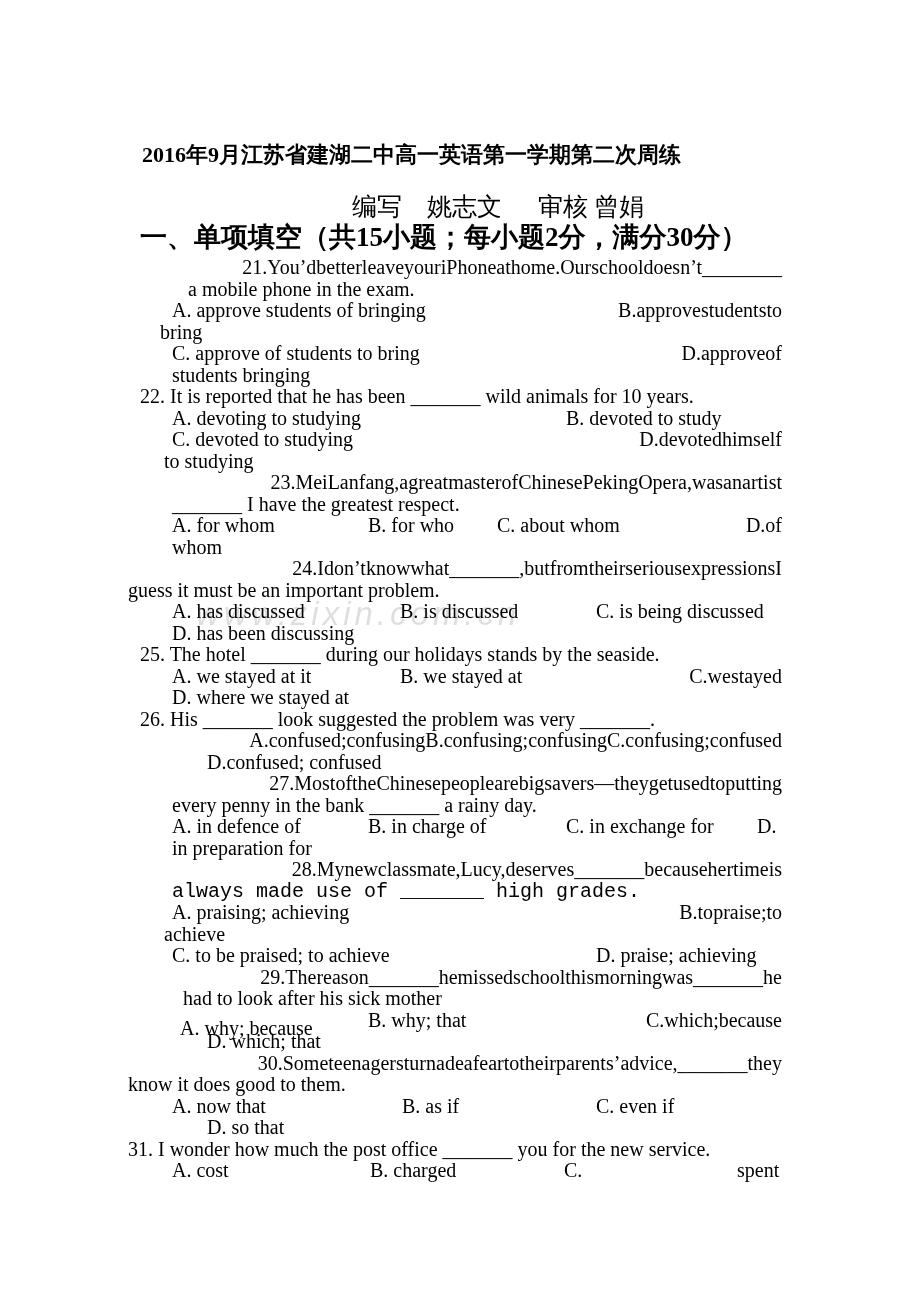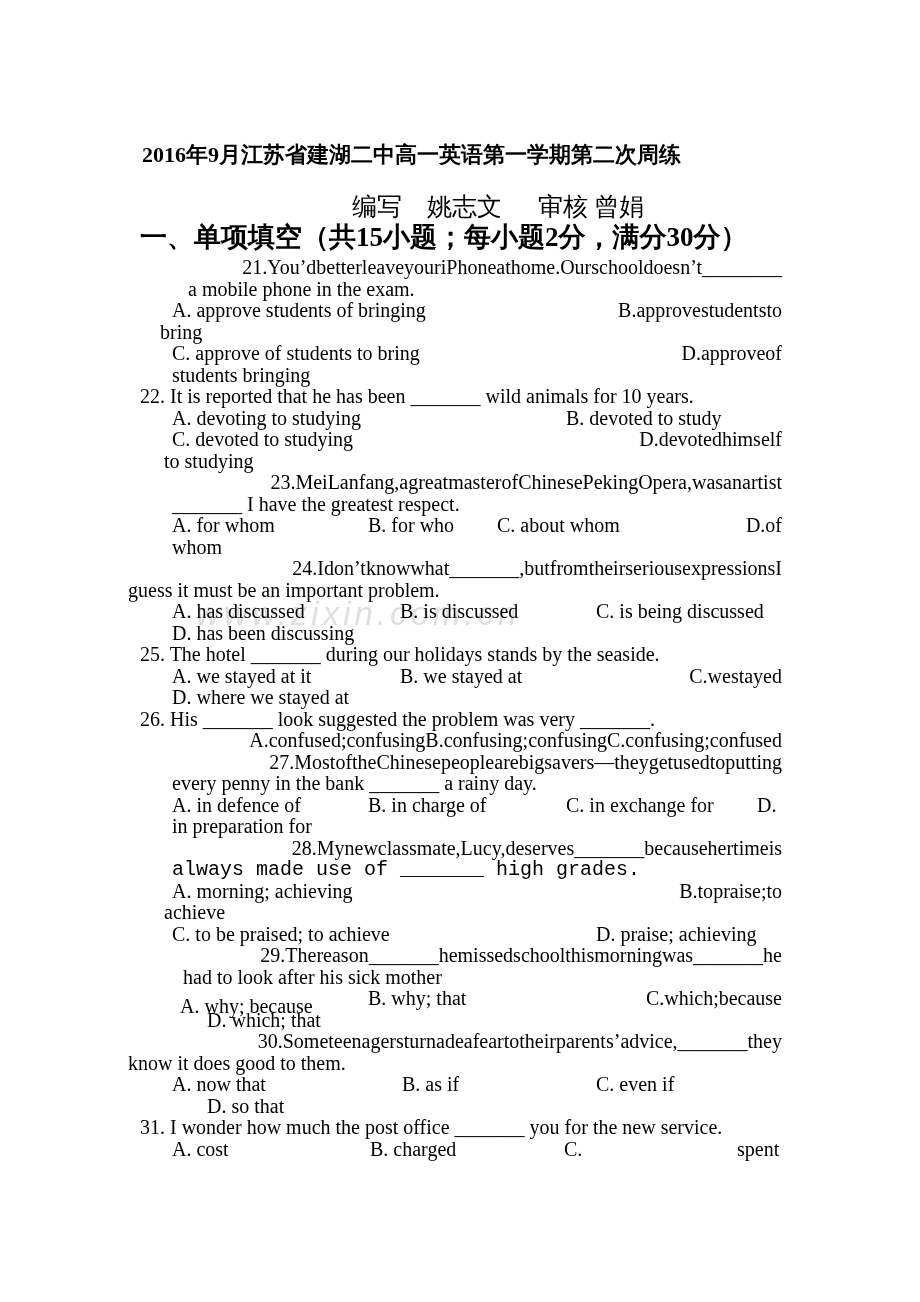--- a/index.html
+++ b/index.html
@@ -224,20 +224,23 @@
               <span>A.</span>
               <span>confused;</span>
               <span>confusing</span>
               <span>B.</span>
               <span>confusing;</span>
               <span>confusingC.</span>
               <span>confusing;</span>
               <span>confused</span>
             </span>
           </div>
+          <div class="line">
+            <span class="seg" style="left: 207px;">D.confused; confused</span>
+          </div>
         </div>
         <div>
           <div class="line">
             <span class="seg spread" style="left: 140px;">
               <span>27.</span>
               <span>Most</span>
               <span>of</span>
               <span>the</span>
               <span>Chinese</span>
               <span>people</span>
@@ -278,21 +281,21 @@
               <span>because</span>
               <span>her</span>
               <span>time</span>
               <span>is</span>
             </span>
           </div>
           <div class="line">
             <span class="seg" style="left: 172px; font-family: Liberation Mono, monospace;">always made use of _______ high grades.</span>
           </div>
           <div class="line">
-            <span class="seg" style="left: 172px;">A. morning; achieving</span>
+            <span class="seg" style="left: 172px;">A. praising; achieving</span>
             <span class="seg spread" style="left: 628px;">
               <span>B.</span>
               <span>to</span>
               <span>praise;</span>
               <span>to</span>
             </span>
           </div>
           <div class="line">
             <span class="seg" style="left: 164px;">achieve</span>
           </div>
@@ -360,21 +363,21 @@
             <span class="seg" style="left: 172px;">A. now that</span>
             <span class="seg" style="left: 402px;">B. as if</span>
             <span class="seg" style="left: 596px;">C. even if</span>
           </div>
           <div class="line">
             <span class="seg" style="left: 207px;">D. so that</span>
           </div>
         </div>
         <div>
           <div class="line">
-            <span class="seg" style="left: 140px;">31. I wonder how much the post office _______ you for the new service.</span>
+            <span class="seg" style="left: 128px;">31. I wonder how much the post office _______ you for the new service.</span>
           </div>
           <div class="line">
             <span class="seg" style="left: 172px;">A. cost</span>
             <span class="seg" style="left: 370px;">B. charged</span>
             <span class="seg" style="left: 564px;">C.</span>
             <span class="seg" style="left: 737px;">spent</span>
           </div>
         </div>
       </div>
   </div>

